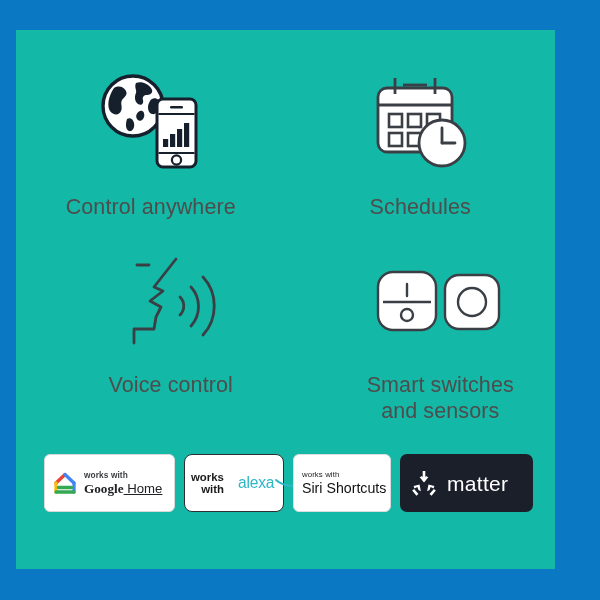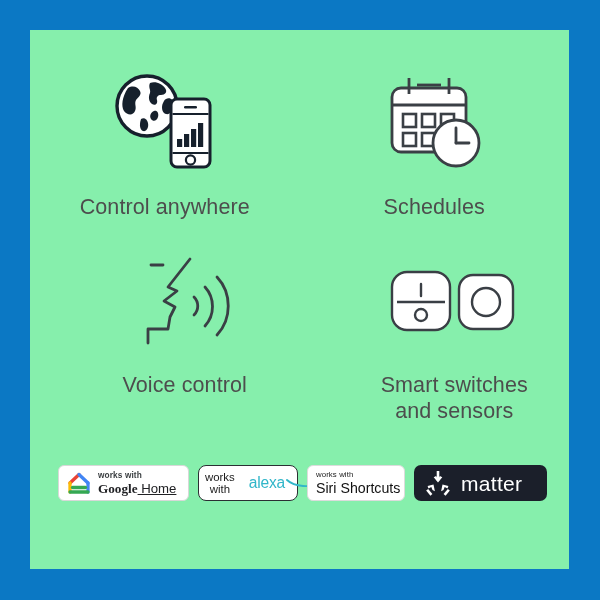--- a/index.html
+++ b/index.html
@@ -15,25 +15,25 @@
   }
   #frame {
     position: absolute;
     left: 0; top: 0;
     width: 600px;
     height: 600px;
     background: #0b78c4;
   }
   #panel {
     position: absolute;
-    left: 30px;
+    left: 16px;
     top: 30px;
     width: 539px;
     height: 539px;
-    background: #86efac;
+    background: #14b8a6;
   }
 
   
   #features {
     position: absolute;
     left: 0;
     top: 38px;
     width: 539px;
     display: flex;
     flex-wrap: wrap;
@@ -69,21 +69,21 @@
     left: 28px;
     top: 428px;
     width: 490px;
     height: 50px;
     display: flex;
     align-items: center;
     gap: 9px;
   }
   .badge {
     box-sizing: border-box;
-    height: 36px;
+    height: 58px;
     display: flex;
     align-items: center;
     background: #ffffff;
   }
   
   #badge-google {
     width: 131px;
     border: 1px solid #d8d8d8;
     border-radius: 6px;
     padding: 0 7px;
@@ -113,24 +113,24 @@
   
   #badge-alexa {
     width: 100px;
     border: 1.6px solid #2b2f33;
     border-radius: 8px;
     padding: 0 6px;
     gap: 7px;
   }
   #badge-alexa .works2 {
     font-size: 11.4px;
-    font-weight: normal;
+    font-weight: bold;
     color: #1a1a1a;
     line-height: 12.5px;
-    text-align: center;
+    text-align: right;
   }
   #badge-alexa .vdiv {
     width: 1.3px;
     height: 27px;
     background: #2b2f33;
   }
   #badge-alexa .alexa-wrap {
     display: flex;
     flex-direction: row;
     align-items: center;

